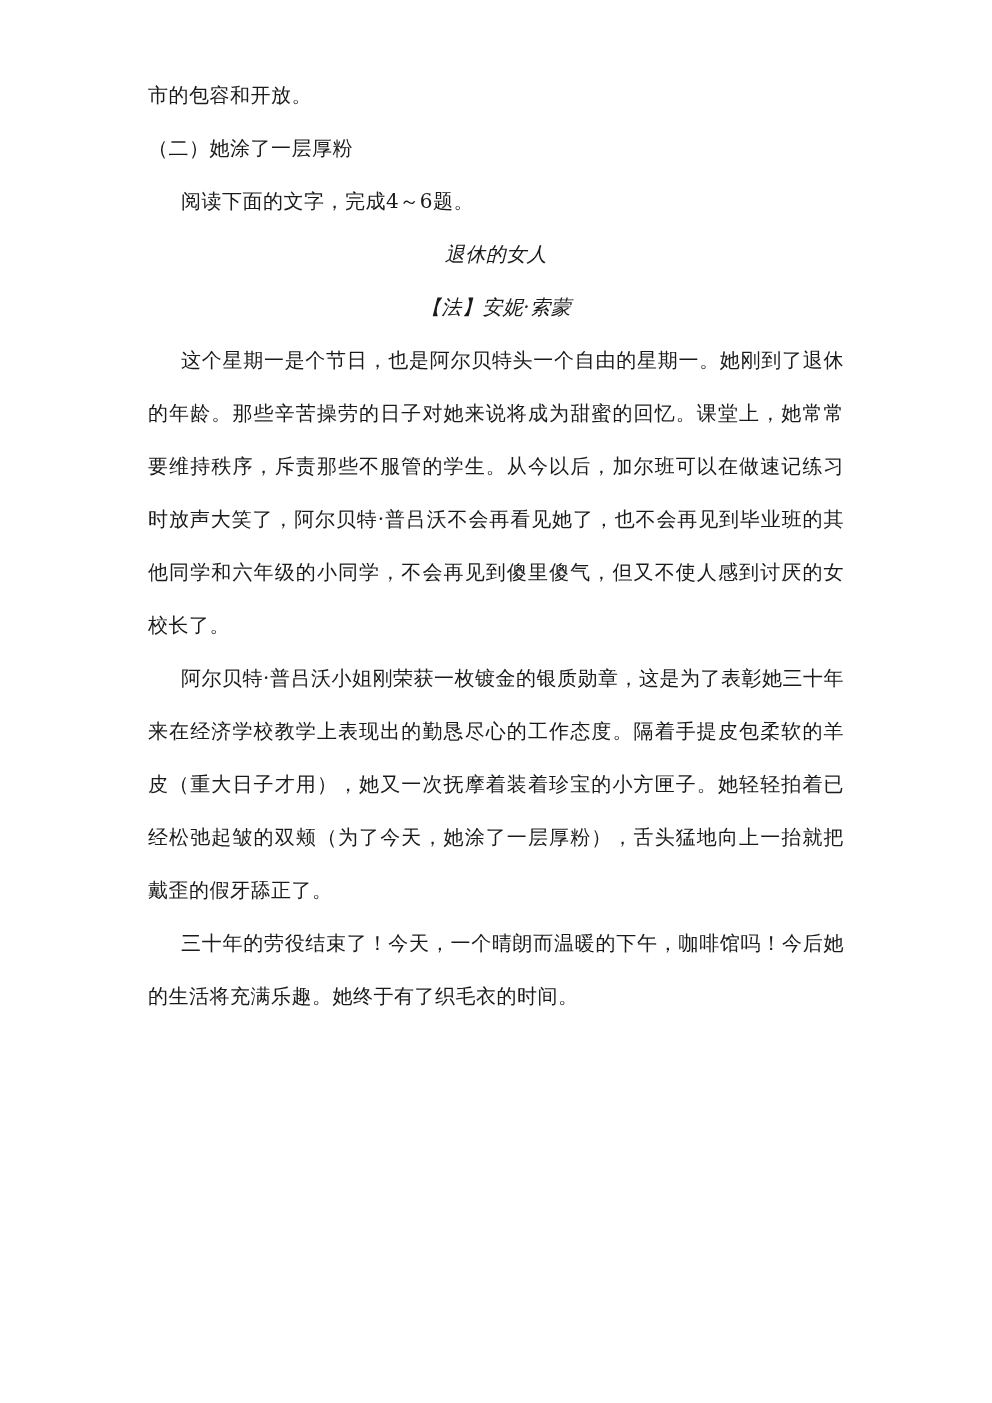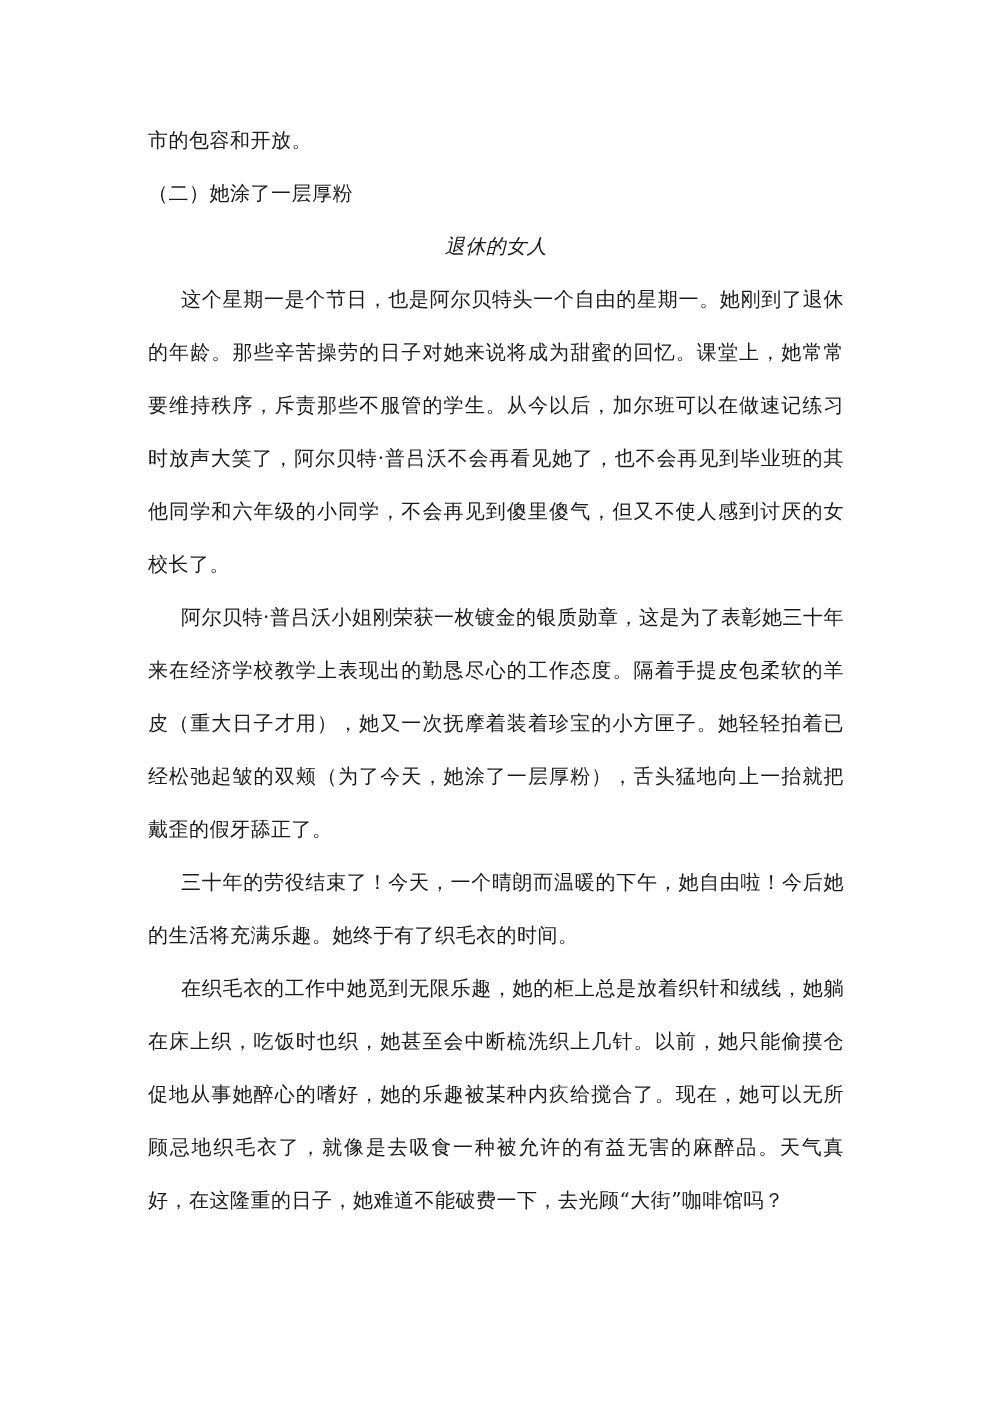--- a/index.html
+++ b/index.html
@@ -10,21 +10,21 @@
   body {
     width: 992px;
     height: 1403px;
     overflow: hidden;
     font-family: "DejaVu Serif", "Liberation Serif", serif;
   }
   .page {
     box-sizing: border-box;
     width: 992px;
     height: 1216px;
-    padding: 114px 148px 0 148px;
+    padding: 69px 148px 0 148px;
     background: #ffffff;
     color: #1a1a1a;
   }
   .page p, .page h1, .page div.line {
     margin: 0;
     padding: 0;
     font-size: 20px;
     font-weight: normal;
     line-height: 53px;
     letter-spacing: 0.5px;
@@ -44,24 +44,25 @@
 </style>
 </head>
 <body>
 
 <div class="page">
 
   <p class="justified">市的包容和开放。</p>
 
   <p class="justified">（二）她涂了一层厚粉</p>
 
+  <p class="justified indent">阅读下面的文字，完成4～6题。</p>
 
   <h1 class="centered">退休的女人</h1>
 
+  <p class="centered">【法】安妮·索蒙</p>
 
   <div>
     <p class="justified indent">这个星期一是个节日，也是阿尔贝特头一个自由的星期一。她刚到了退休的年龄。那些辛苦操劳的日子对她来说将成为甜蜜的回忆。课堂上，她常常要维持秩序，斥责那些不服管的学生。从今以后，加尔班可以在做速记练习时放声大笑了，阿尔贝特·普吕沃不会再看见她了，也不会再见到毕业班的其他同学和六年级的小同学，不会再见到傻里傻气，但又不使人感到讨厌的女校长了。</p>
     <p class="justified indent">阿尔贝特·普吕沃小姐刚荣获一枚镀金的银质勋章，这是为了表彰她三十年来在经济学校教学上表现出的勤恳尽心的工作态度。隔着手提皮包柔软的羊皮（重大日子才用），她又一次抚摩着装着珍宝的小方匣子。她轻轻拍着已经松弛起皱的双颊（为了今天，她涂了一层厚粉），舌头猛地向上一抬就把戴歪的假牙舔正了。</p>
-    <p class="justified indent">三十年的劳役结束了！今天，一个晴朗而温暖的下午，她自由啦！今后她的生活将充满乐趣。她终于有了织毛衣的时间。</p>
-    <p class="justified indent">在织毛衣的工作中她觅到无限乐趣，她的柜上总是放着织针和绒线，她躺在床上织，吃饭时也织，她甚至会中断梳洗织上几针。以前，她只能偷摸仓促地从事她醉心的嗜好，她的乐趣被某种内疚给搅合了。现在，她可以无所顾忌地织毛衣了，就像是去吸食一种被允许的有益无害的麻醉品。天气真好，在这隆重的日子，她难道不能破费一下，去光顾“大街”咖啡馆吗？</p>
+    <p class="justified indent">三十年的劳役结束了！今天，一个晴朗而温暖的下午，咖啡馆吗！今后她的生活将充满乐趣。她终于有了织毛衣的时间。</p>
   </div>
 
 </div>
 
 </body></html>

